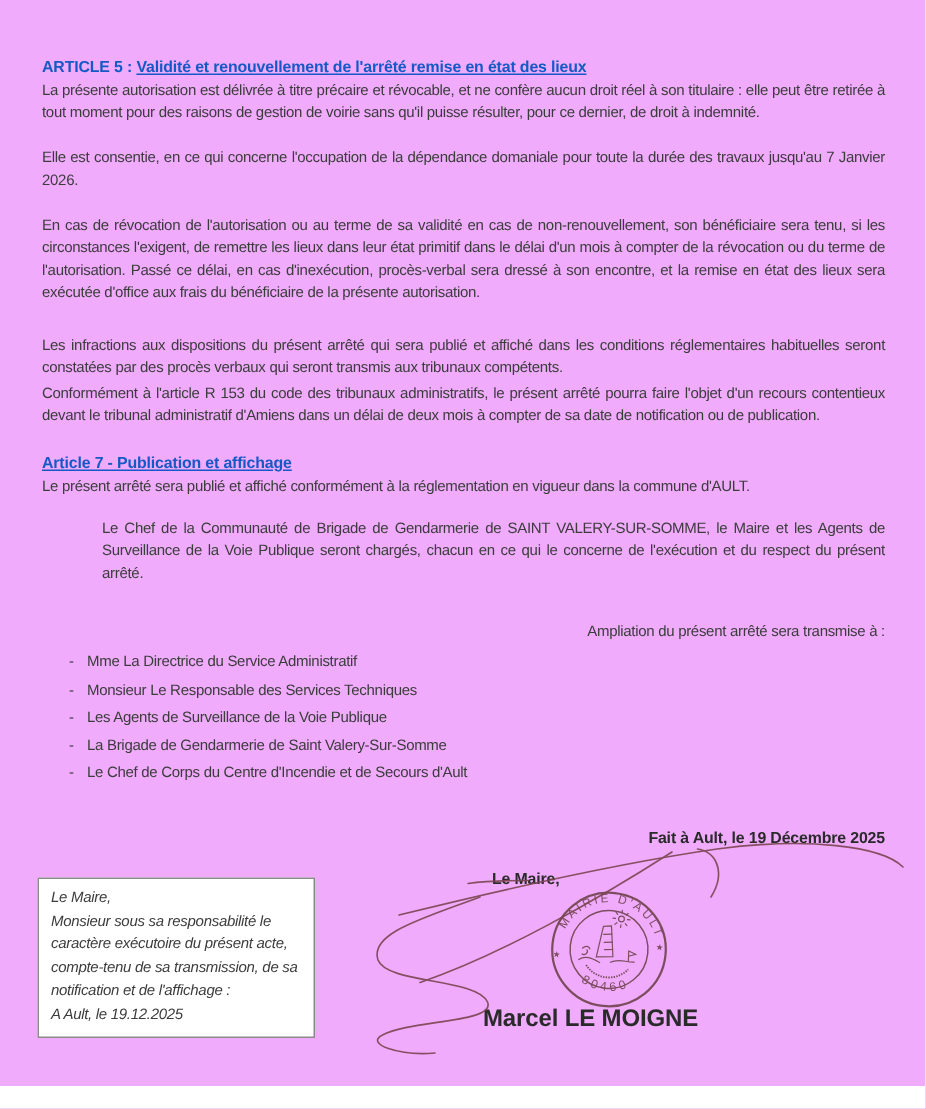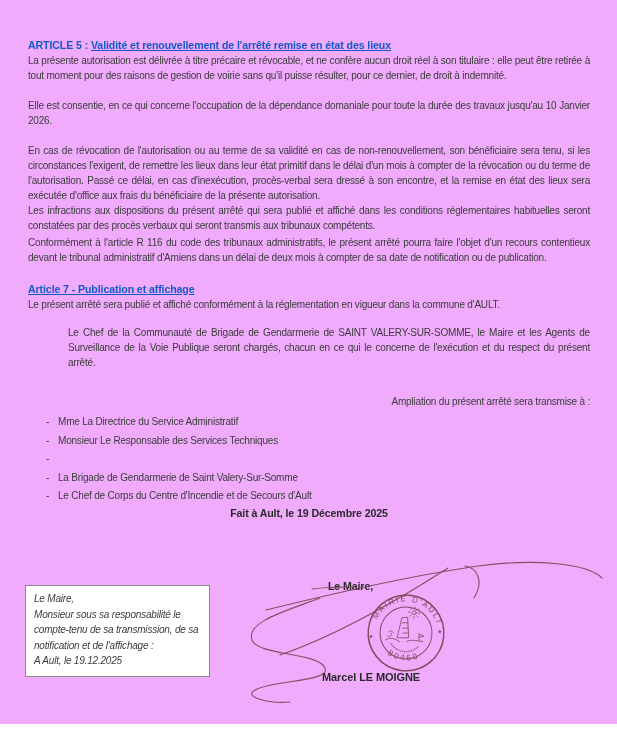--- a/index.html
+++ b/index.html
@@ -18,70 +18,70 @@
     font-size:10px;line-height:15px;letter-spacing:-0.2px;
   }
   h2{
     margin:0;
     font-size:10.6px;line-height:15px;
     font-weight:bold;color:#1559c7;letter-spacing:-0.1px;
   }
   h2 .u{text-decoration:underline;}
   p{margin:0;text-align:justify;}
   .gap15{margin-top:15px;}
-  .gap20{}
+  .gap20{margin-top:20px;}
   .gap13{margin-top:13px;margin-left:40px;}
   .gap17{margin-top:17px;}
   .gap23{margin-top:17px;}
   .gap24{margin-top:24px;}
   .gap2{margin-top:2px;}
   .ampliation-intro{padding-left:4px;text-align:right;}
   .recipients{margin-top:4px;}
   .recipient{display:flex;line-height:18.5px;}
   .recipient .dash{width:12px;margin-left:18px;text-align:left;}
   .date-line{
-    font-weight:bold;color:#2a2a2a;
-    font-size:10.6px;letter-spacing:-0.1px;text-align:center;
+    margin-top:26px;font-weight:bold;color:#2a2a2a;
+    font-size:10.6px;letter-spacing:-0.1px;text-align:right;
   }
   .cert-box{
     position:absolute;left:25px;top:585px;width:168px;
     border:1px solid #8a8a8a;
     padding:5px 7px 7px 8px;
     font-style:italic;
     font-size:10px;line-height:15.5px;letter-spacing:-0.2px;color:#3c3c3c;
     background:#fff;
   }
   .sig-title{
     position:absolute;left:328px;top:580px;
     font-weight:bold;font-size:10.6px;color:#2a2a2a;letter-spacing:-0.1px;
   }
   .sig-name{
     position:absolute;left:322px;top:671px;
-    font-weight:bold;font-size:11px;color:#2a2a2a;letter-spacing:-0.1px;
+    font-weight:bold;font-size:16px;color:#2a2a2a;letter-spacing:-0.1px;
   }
   .signature-svg{position:absolute;left:238px;top:552px;}
   .stamp-svg{position:absolute;left:362px;top:589px;transform:rotate(6deg);opacity:0.88;}
 </style>
 </head>
 <body>
 
 <div class="doc">
 
   <div class="content">
 
     <section>
       <h2><span>ARTICLE 5 : </span><span class="u">Validité et renouvellement de l'arrêté remise en état des lieux</span></h2>
       <p>La présente autorisation est délivrée à titre précaire et révocable, et ne confère aucun droit réel à son titulaire : elle peut être retirée à tout moment pour des raisons de gestion de voirie sans qu'il puisse résulter, pour ce dernier, de droit à indemnité.</p>
-      <p class="gap15">Elle est consentie, en ce qui concerne l'occupation de la dépendance domaniale pour toute la durée des travaux jusqu'au 10 Janvier 2026.</p>
+      <p class="gap15">Elle est consentie, en ce qui concerne l'occupation de la dépendance domaniale pour toute la durée des travaux jusqu'au 7 Janvier 2026.</p>
       <p class="gap15">En cas de révocation de l'autorisation ou au terme de sa validité en cas de non-renouvellement, son bénéficiaire sera tenu, si les circonstances l'exigent, de remettre les lieux dans leur état primitif dans le délai d'un mois à compter de la révocation ou du terme de l'autorisation. Passé ce délai, en cas d'inexécution, procès-verbal sera dressé à son encontre, et la remise en état des lieux sera exécutée d'office aux frais du bénéficiaire de la présente autorisation.</p>
       <p class="gap20">Les infractions aux dispositions du présent arrêté qui sera publié et affiché dans les conditions réglementaires habituelles seront constatées par des procès verbaux qui seront transmis aux tribunaux compétents.</p>
     </section>
 
     <section>
-      <p class="gap2">Conformément à l'article R 116 du code des tribunaux administratifs, le présent arrêté pourra faire l'objet d'un recours contentieux devant le tribunal administratif d'Amiens dans un délai de deux mois à compter de sa date de notification ou de publication.</p>
+      <p class="gap2">Conformément à l'article R 153 du code des tribunaux administratifs, le présent arrêté pourra faire l'objet d'un recours contentieux devant le tribunal administratif d'Amiens dans un délai de deux mois à compter de sa date de notification ou de publication.</p>
     </section>
 
     <section>
       <h2 class="gap23"><span class="u">Article 7 - Publication et affichage</span></h2>
       <p>Le présent arrêté sera publié et affiché conformément à la réglementation en vigueur dans la commune d'AULT.</p>
       <p class="gap13">Le Chef de la Communauté de Brigade de Gendarmerie de SAINT VALERY-SUR-SOMME, le Maire et les Agents de Surveillance de la Voie Publique seront chargés, chacun en ce qui le concerne de l'exécution et du respect du présent arrêté.</p>
     </section>
 
     <section>
       <p class="gap24 ampliation-intro">Ampliation du présent arrêté sera transmise à :</p>
@@ -89,38 +89,40 @@
         <div class="recipient">
             <span class="dash">-</span>
             <span>Mme La Directrice du Service Administratif</span>
           </div>
         <div class="recipient">
             <span class="dash">-</span>
             <span>Monsieur Le Responsable des Services Techniques</span>
           </div>
         <div class="recipient">
             <span class="dash">-</span>
+            <span>Les Agents de Surveillance de la Voie Publique</span>
           </div>
         <div class="recipient">
             <span class="dash">-</span>
             <span>La Brigade de Gendarmerie de Saint Valery-Sur-Somme</span>
           </div>
         <div class="recipient">
             <span class="dash">-</span>
             <span>Le Chef de Corps du Centre d'Incendie et de Secours d'Ault</span>
           </div>
       </div>
     </section>
 
     <p class="date-line">Fait à Ault, le 19 Décembre 2025</p>
   </div>
 
   <div class="cert-box">
     <div>Le Maire,</div>
     <div>Monsieur sous sa responsabilité le</div>
+    <div>caractère exécutoire du présent acte,</div>
     <div>compte-tenu de sa transmission, de sa</div>
     <div>notification et de l'affichage :</div>
     <div>A Ault, le 19.12.2025</div>
   </div>
 
   <div class="sig-title">Le Maire,</div>
   <div class="sig-name">Marcel LE MOIGNE</div>
 
   <svg class="stamp-svg" width="88" height="88" viewBox="0 0 100 100">
     <defs>

